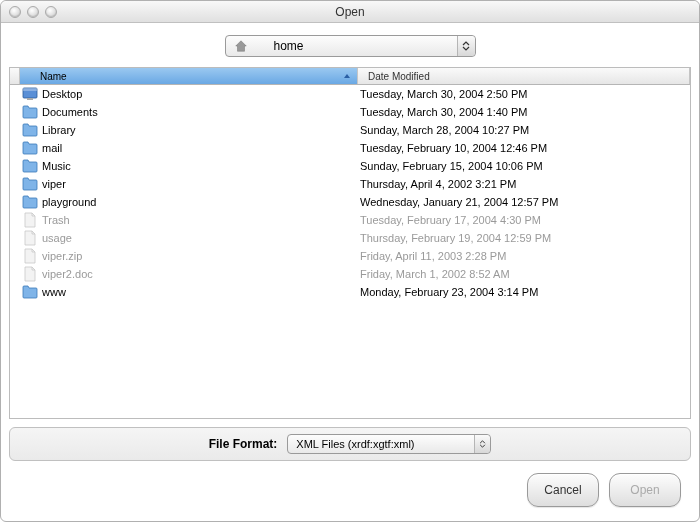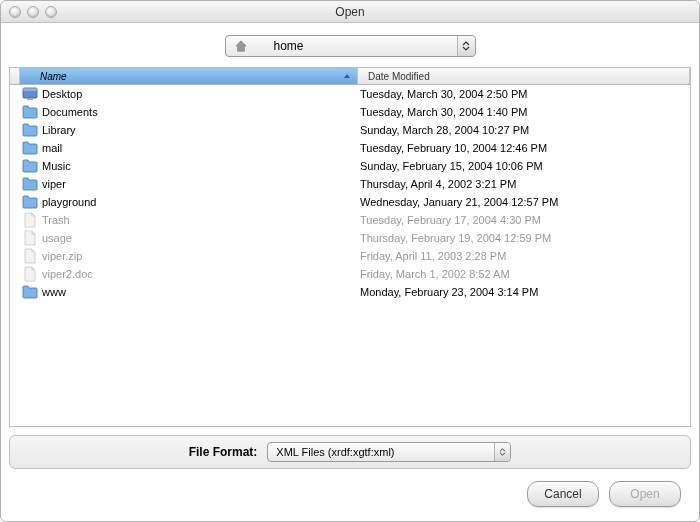--- a/index.html
+++ b/index.html
@@ -22,24 +22,24 @@
 .header-cell.ctr { width: 10px; background: linear-gradient(#fafafa,#e6e6e6); padding: 0; border-right: 1px solid #c5c5c5; }
 .header-cell.date { flex: 1; padding-left: 10px; }
 .rows { flex: 1; overflow: auto; }
 .row { display: flex; height: 18px; align-items: center; font-size: 11px; }
 .row .namecell { width: 338px; display: flex; align-items: center; padding-left: 2px; }
 .row .iconbox { width: 16px; height: 16px; margin-right: 4px; display: flex; align-items: center; justify-content: center; }
 .row .datecell { flex: 1; padding-left: 12px; }
 .row.disabled { color: #9a9a9a; }
 .bottom-bar { margin: 0 8px 6px; border: 1px solid #c0c0c0; border-radius: 6px; background: linear-gradient(#f5f5f5,#eaeaea); padding: 6px 10px; display: flex; align-items: center; justify-content: center; gap: 10px; }
 .bottom-bar label { font-size: 12px; font-weight: bold; }
-.popup2 { position: relative; width: 244px; height: 20px; border: 1px solid #9a9a9a; border-radius: 4px; background: linear-gradient(#fdfdfd,#e9e9e9); display: flex; align-items: center; padding-left: 8px; font-size: 11px; }
+.popup2 { position: relative; width: 204px; height: 20px; border: 1px solid #9a9a9a; border-radius: 4px; background: linear-gradient(#fdfdfd,#e9e9e9); display: flex; align-items: center; padding-left: 8px; font-size: 11px; }
 .popup2 .arrows { position: absolute; right: 0; top:0; bottom:0; width:16px; border-left:1px solid #b5b5b5; background: linear-gradient(#fafafa,#d8d8d8); display:flex; flex-direction:column; align-items:center; justify-content:center; border-radius:0 4px 4px 0; }
 .buttons { display: flex; justify-content: flex-end; gap: 10px; padding: 6px 18px 14px; }
-.aqua-btn { min-width: 72px; height: 26px; border: 1px solid #9a9a9a; border-radius: 11px; background: linear-gradient(#fdfdfd,#dedede); font-size: 12px; color: #333; padding: 0 16px; box-shadow: inset 0 1px 0 #fff, 0 1px 1px rgba(0,0,0,.1); cursor: default; }
+.aqua-btn { min-width: 72px; height: 34px; border: 1px solid #9a9a9a; border-radius: 11px; background: linear-gradient(#fdfdfd,#dedede); font-size: 12px; color: #333; padding: 0 16px; box-shadow: inset 0 1px 0 #fff, 0 1px 1px rgba(0,0,0,.1); cursor: default; }
 .aqua-btn.disabled { color: #aaa; }
 .folder-icon { width:16px; height:14px; }
 .file-icon { width:14px; height:16px; }
 </style>
 </head>
 <body>
 
 <div class="window">
 
   <div class="titlebar">
@@ -65,21 +65,21 @@
             <path d="M1 1 L4 4 L7 1" fill="none" stroke="#333" stroke-width="1.2"></path>
           </svg>
       </div>
     </div>
   </div>
 
   <div class="listarea">
     <div class="header-row">
       <div class="header-cell ctr"></div>
       <div class="header-cell name">
-        <span style="margin-left:14px;font-style:italic;">Name</span>
+        <span style="margin-left:14px;">Name</span>
         <span class="sort">
           <svg width="8" height="8" viewBox="0 0 8 8">
               <path d="M1 6 L4 2 L7 6 Z" fill="#2b5fa4"></path>
             </svg>
         </span>
       </div>
       <div class="header-cell date">
         <span>Date Modified</span>
       </div>
     </div>

